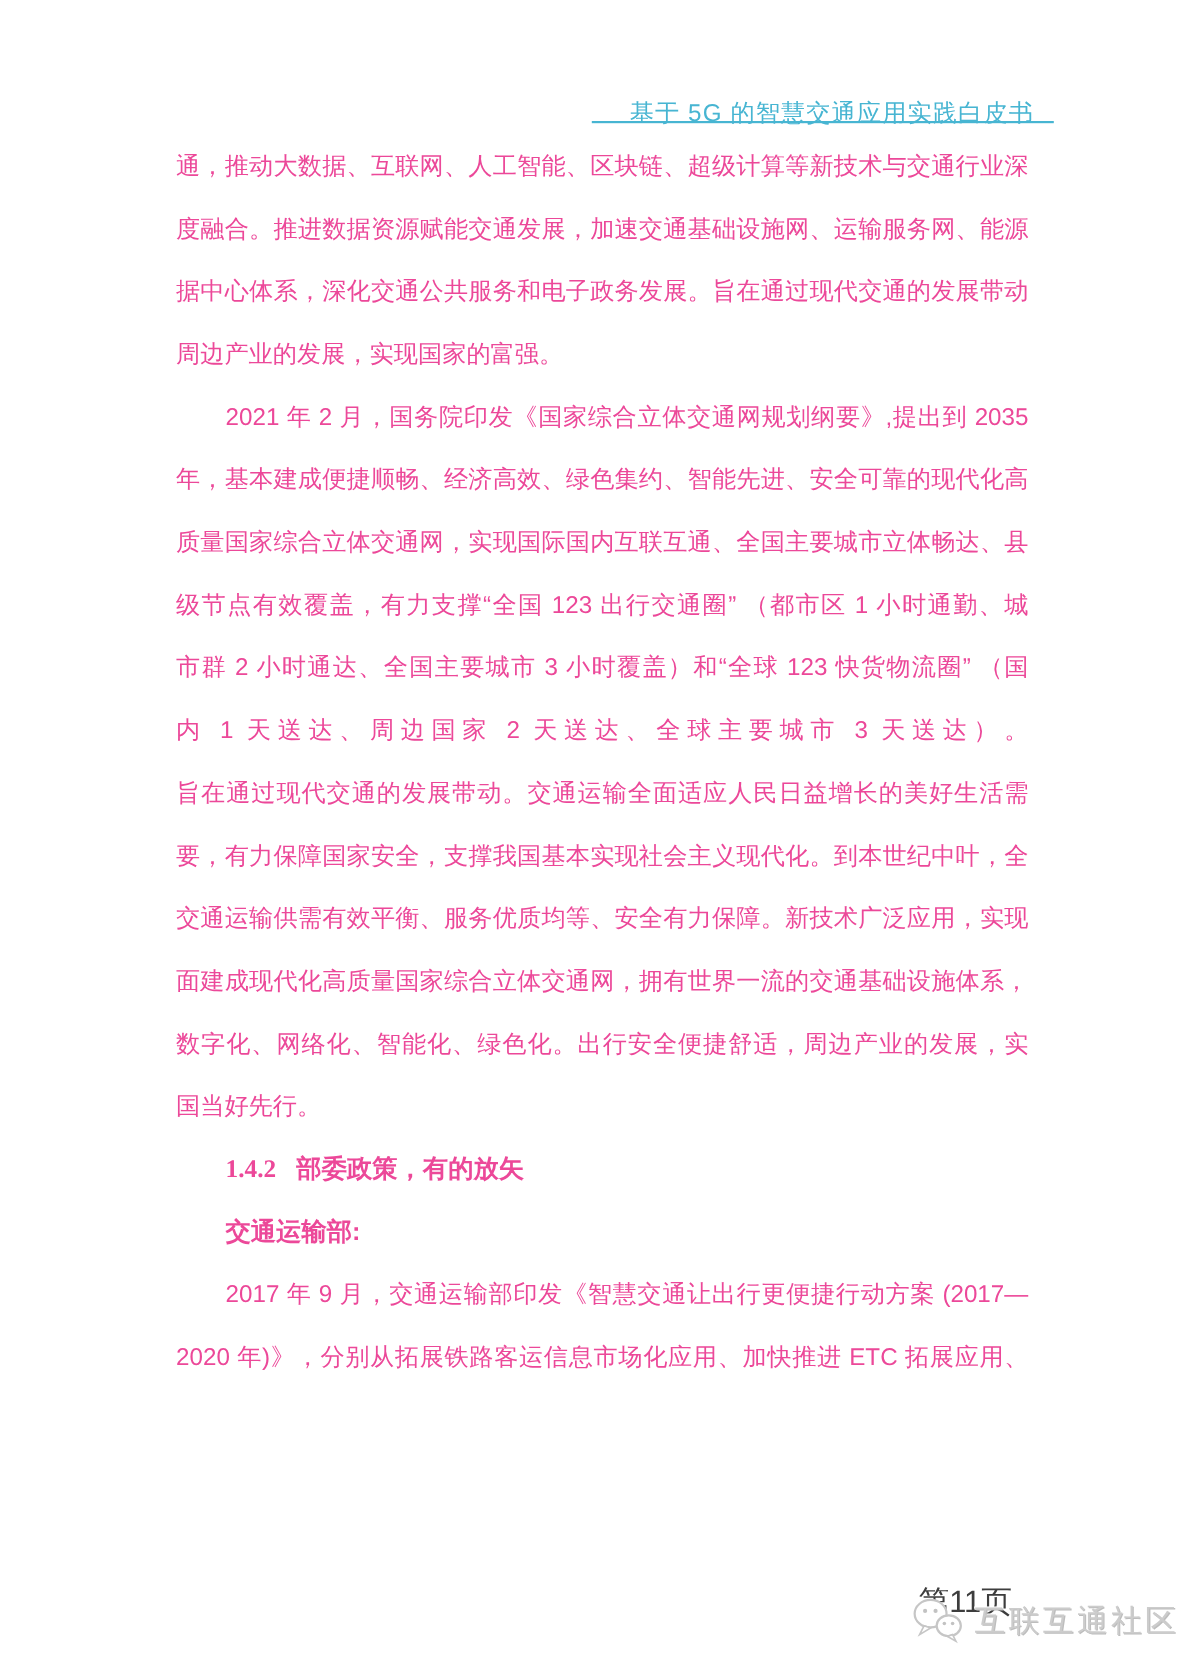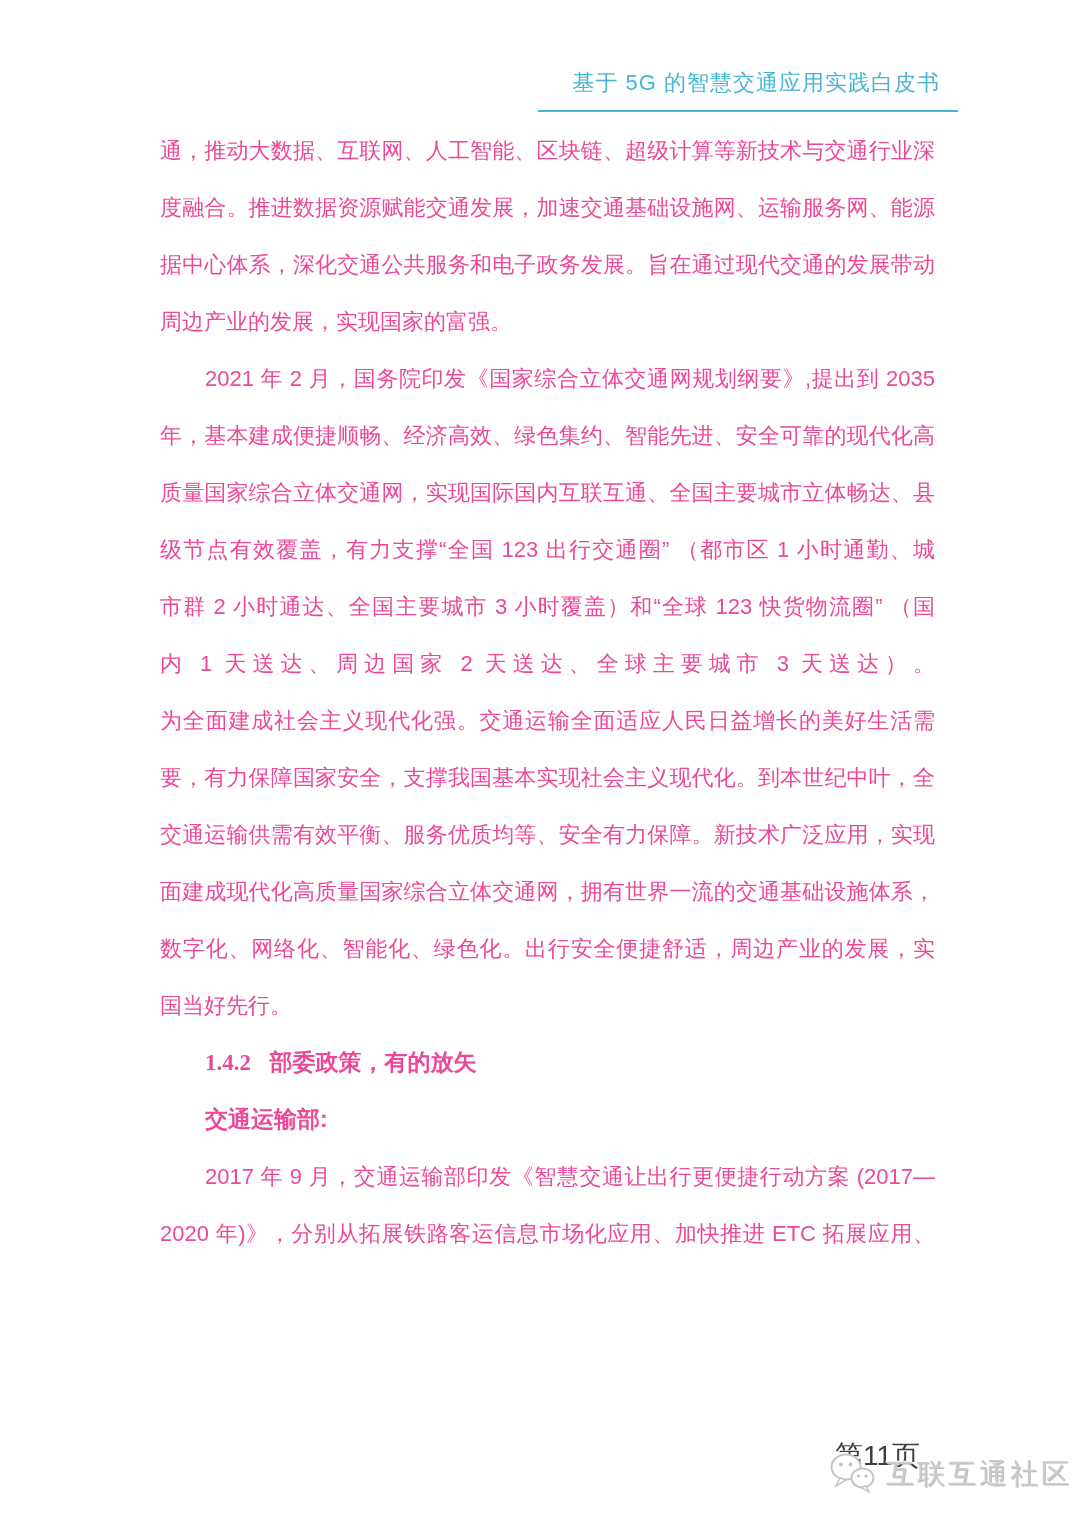--- a/index.html
+++ b/index.html
@@ -8,21 +8,21 @@
     background: #ffffff;
     font-family: "Liberation Sans", sans-serif;
     position: relative;
     overflow: hidden;
   }
   .page { position: absolute; inset: 0; background: #ffffff; }
 
   
   .header-title {
     position: absolute;
-    top: 68px; right: 140px;
+    top: 88px; right: 140px;
     font-size: 22px;
     letter-spacing: 1px;
     color: #47b5d2;
     white-space: nowrap;
   }
   .header-rule {
     position: absolute;
     top: 110px; left: 538px;
     width: 420px; height: 2px;
     background: #47b5d2;
@@ -94,21 +94,21 @@
     <div class="line">度融合。推进数据资源赋能交通发展，加速交通基础设施网、运输服务网、能源</div>
     <div class="line">据中心体系，深化交通公共服务和电子政务发展。旨在通过现代交通的发展带动</div>
     <div class="line end">周边产业的发展，实现国家的富强。</div>
 
     <div class="line indent">2021 年 2 月，国务院印发《国家综合立体交通网规划纲要》,提出到 2035</div>
     <div class="line">年，基本建成便捷顺畅、经济高效、绿色集约、智能先进、安全可靠的现代化高</div>
     <div class="line">质量国家综合立体交通网，实现国际国内互联互通、全国主要城市立体畅达、县</div>
     <div class="line">级节点有效覆盖，有力支撑“全国 123 出行交通圈” （都市区 1 小时通勤、城</div>
     <div class="line">市群 2 小时通达、全国主要城市 3 小时覆盖）和“全球 123 快货物流圈” （国</div>
     <div class="line">内 1 天送达、周边国家 2 天送达、全球主要城市 3 天送达）。交通基础设施质量、</div>
-    <div class="line">为全面建成社会主义现代化强。交通运输全面适应人民日益增长的美好生活需</div>
+    <div class="line">旨在通过现代交通的发展带动。交通运输全面适应人民日益增长的美好生活需</div>
     <div class="line">要，有力保障国家安全，支撑我国基本实现社会主义现代化。到本世纪中叶，全</div>
     <div class="line">交通运输供需有效平衡、服务优质均等、安全有力保障。新技术广泛应用，实现</div>
     <div class="line">面建成现代化高质量国家综合立体交通网，拥有世界一流的交通基础设施体系，</div>
     <div class="line">数字化、网络化、智能化、绿色化。出行安全便捷舒适，周边产业的发展，实</div>
     <div class="line end">国当好先行。</div>
 
     <div class="line heading">
       <span class="h-num">1.4.2</span>
       <span class="h-title">部委政策，有的放矢</span>
     </div>

